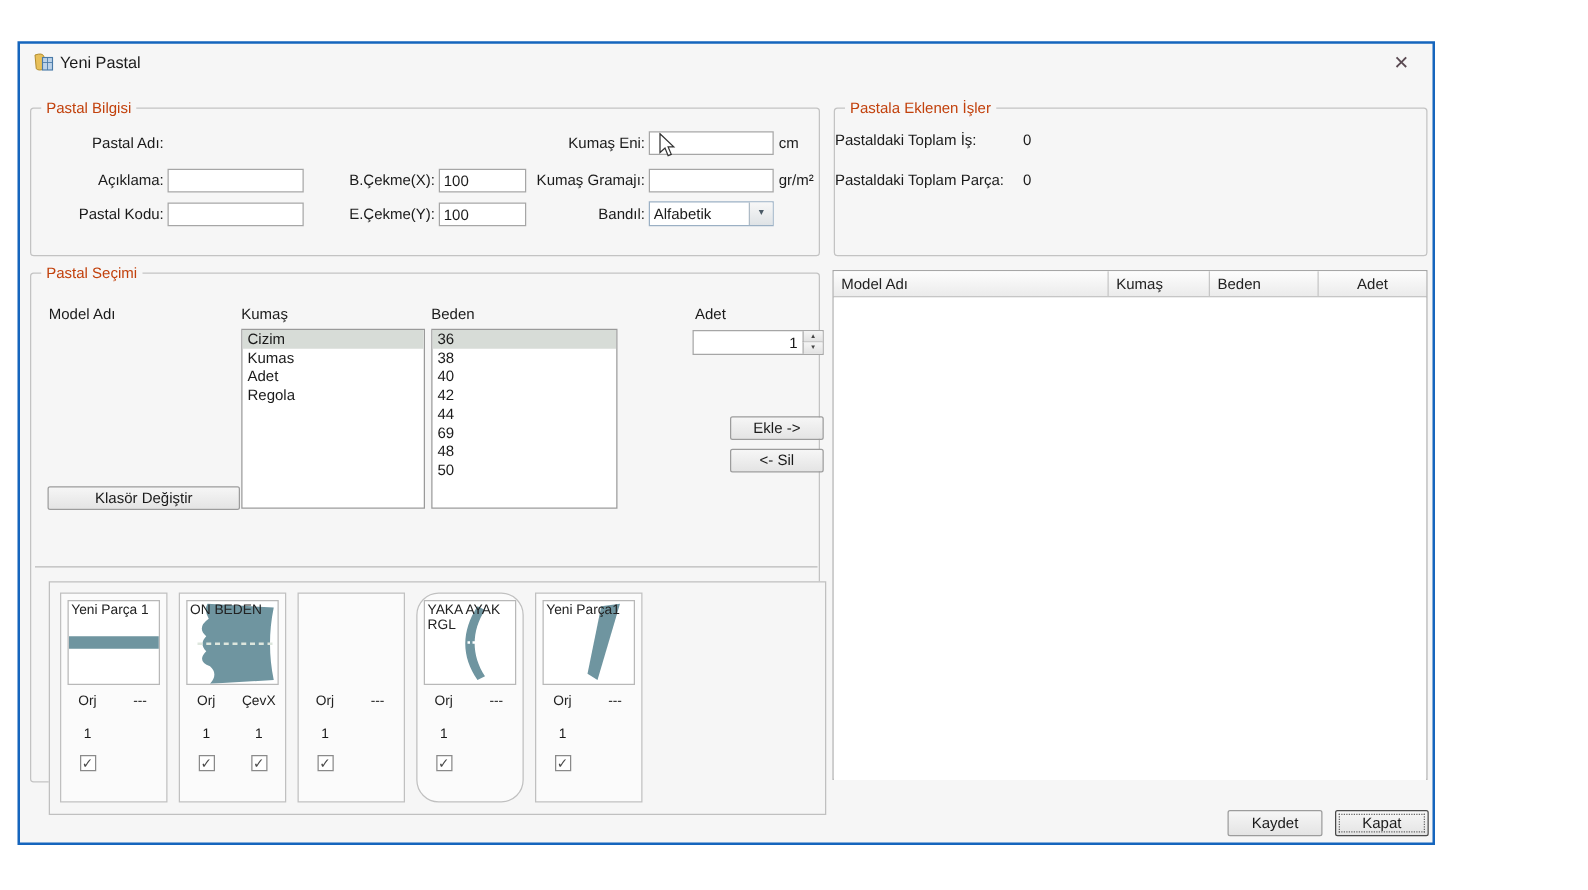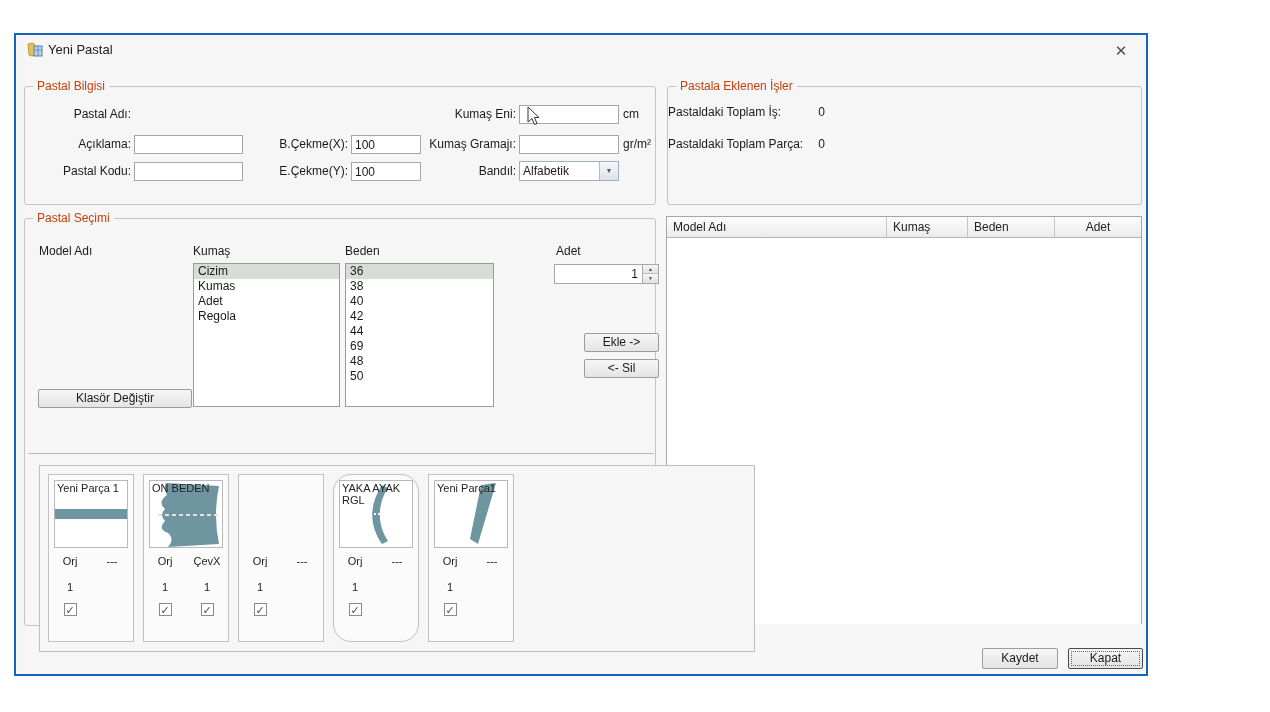--- a/index.html
+++ b/index.html
@@ -63,21 +63,21 @@
   .spinner .spin-btns { position:absolute; right:0; top:0; width:16px; height:18px; }
   .spinner .spin-up,.spinner .spin-dn { position:absolute; right:0; width:16px; height:9px;
     background:linear-gradient(#f5f5f5,#e2e2e2); border-left:1px solid #aaa;
     font-size:5px; text-align:center; color:#444; line-height:9px; }
   .spinner .spin-up { top:0; border-bottom:1px solid #bbb; }
   .spinner .spin-dn { top:9px; }
 
   .separator { position:absolute; height:1px; background:#b9b9b9; }
 
   
-  .thumb-panel { position:absolute; left:14px; top:397px; width:716px; height:187px;
+  .thumb-panel { position:absolute; left:14px; top:397px; width:622px; height:187px;
     border:1px solid #c0c0c0; background:#f6f6f6; }
   .part-card { position:absolute; top:8px; width:86px; height:168px;
     border:1px solid #c0c0c0; background:#fbfbfb; }
   .part-thumb { position:absolute; left:5px; top:5px; width:74px; height:68px;
     border:1px solid #b8b8b8; background:#fff; overflow:hidden; }
   .part-name { position:absolute; left:2px; top:1px; font-size:11px; color:#222;
     line-height:12px; z-index:2; }
   .part-thumb svg { position:absolute; left:0; top:0; }
   .part-cols { position:absolute; left:0; top:80px; width:100%; display:flex; }
   .part-cols .pcol { width:50%; text-align:center; font-size:11px; color:#222; }

